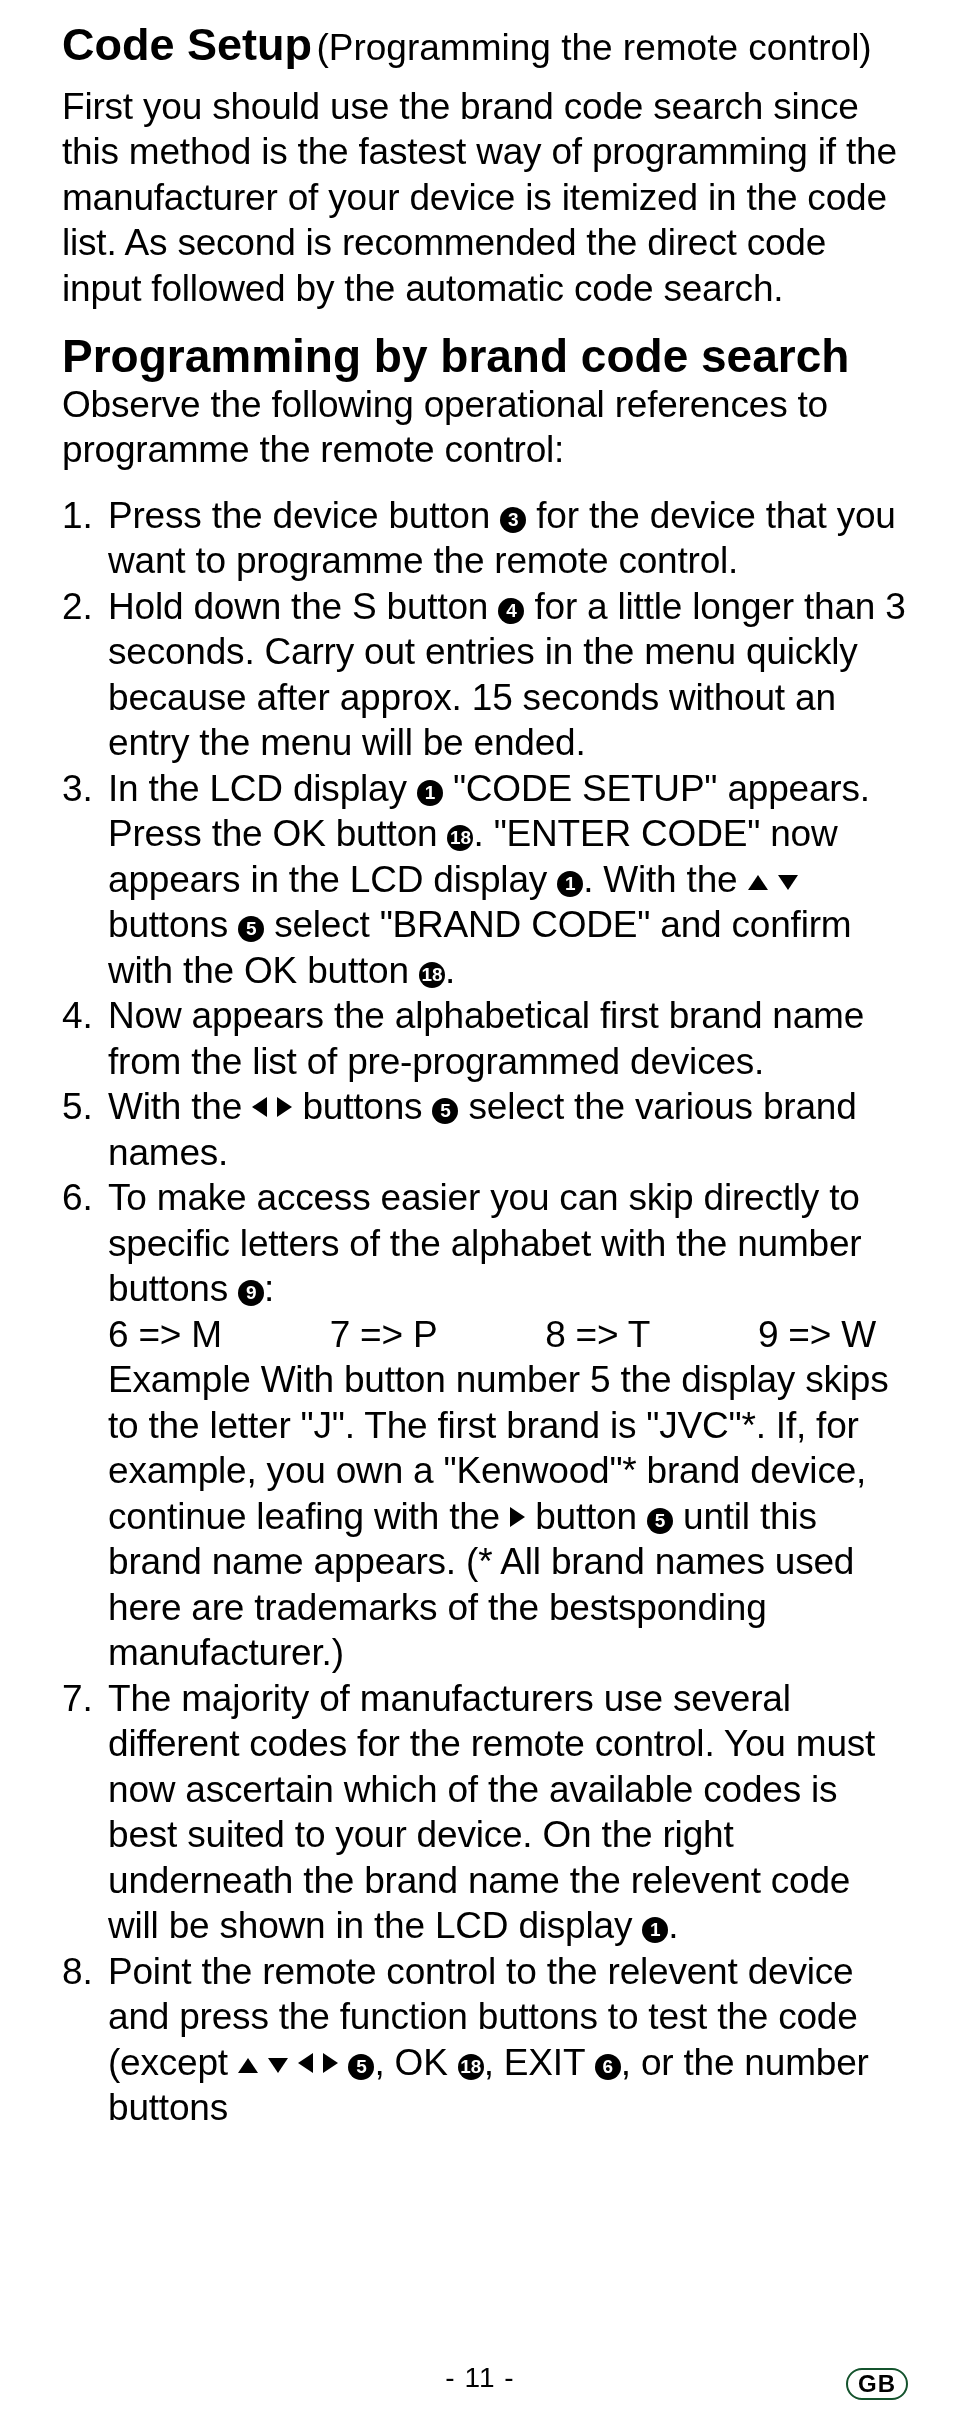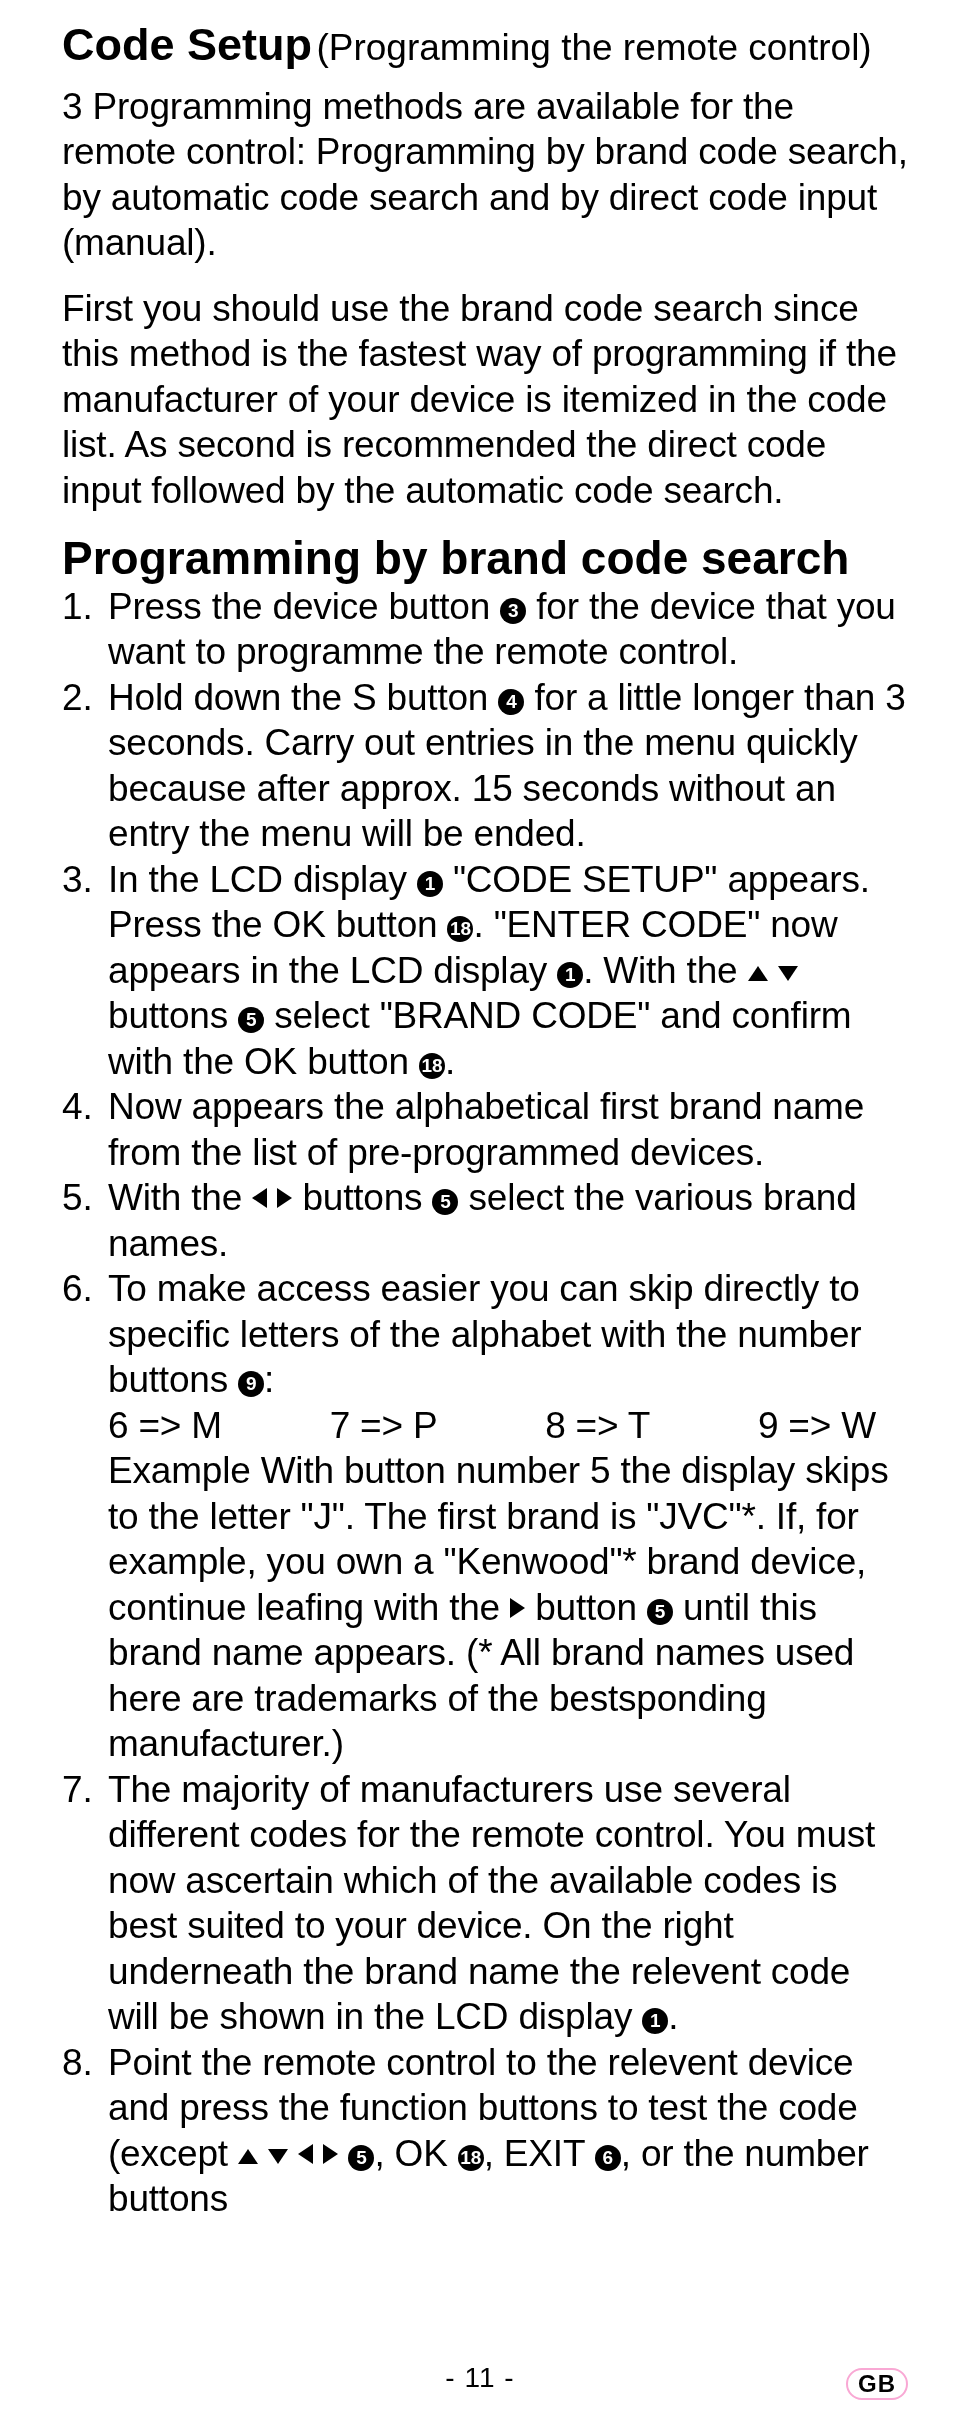--- a/index.html
+++ b/index.html
@@ -116,21 +116,21 @@
     width: 960px;
     display: flex;
     justify-content: center;
     font-size: 28px;
     letter-spacing: 1px;
   }
   .gb-badge {
     position: absolute;
     bottom: 36px;
     right: 52px;
-    border: 2px solid #f9a8d4;
+    border: 2px solid #14532d;
     border-radius: 16px;
     padding: 0px 10px;
     font-size: 24px;
     font-weight: 700;
     letter-spacing: 1px;
   }
   .letter-map {
     display: flex;
     gap: 0;
     justify-content: space-between;
@@ -142,26 +142,26 @@
 </head>
 <body>
 
 <div class="page">
 
   <div class="header-line">
     <span class="h1">Code Setup</span>
     <span class="h1-suffix">(Programming the remote control)</span>
   </div>
 
-  <div class="para">3 Programming methods are available for the remote control: Programming by brand code search, by automatic code search and by direct code input (manual).</div>
   <div class="para">First you should use the brand code search since this method is the fastest way of programming if the manufacturer of your de­vice is itemized in the code list. As second is recommended the direct code input followed by the automatic code search.</div>
 
   <div class="h2">Programming by brand code search</div>
 
 
+  <div class="para">Observe the following operational references to programme the remote control:</div>
 
   <ol class="steps">
 
     <li>
       <span class="num">1.</span>
       <span class="content">
         <span>Press the device button </span><span class="circ">3</span><span> for the device that you want to programme the remote control.</span>
       </span>
     </li>
 

